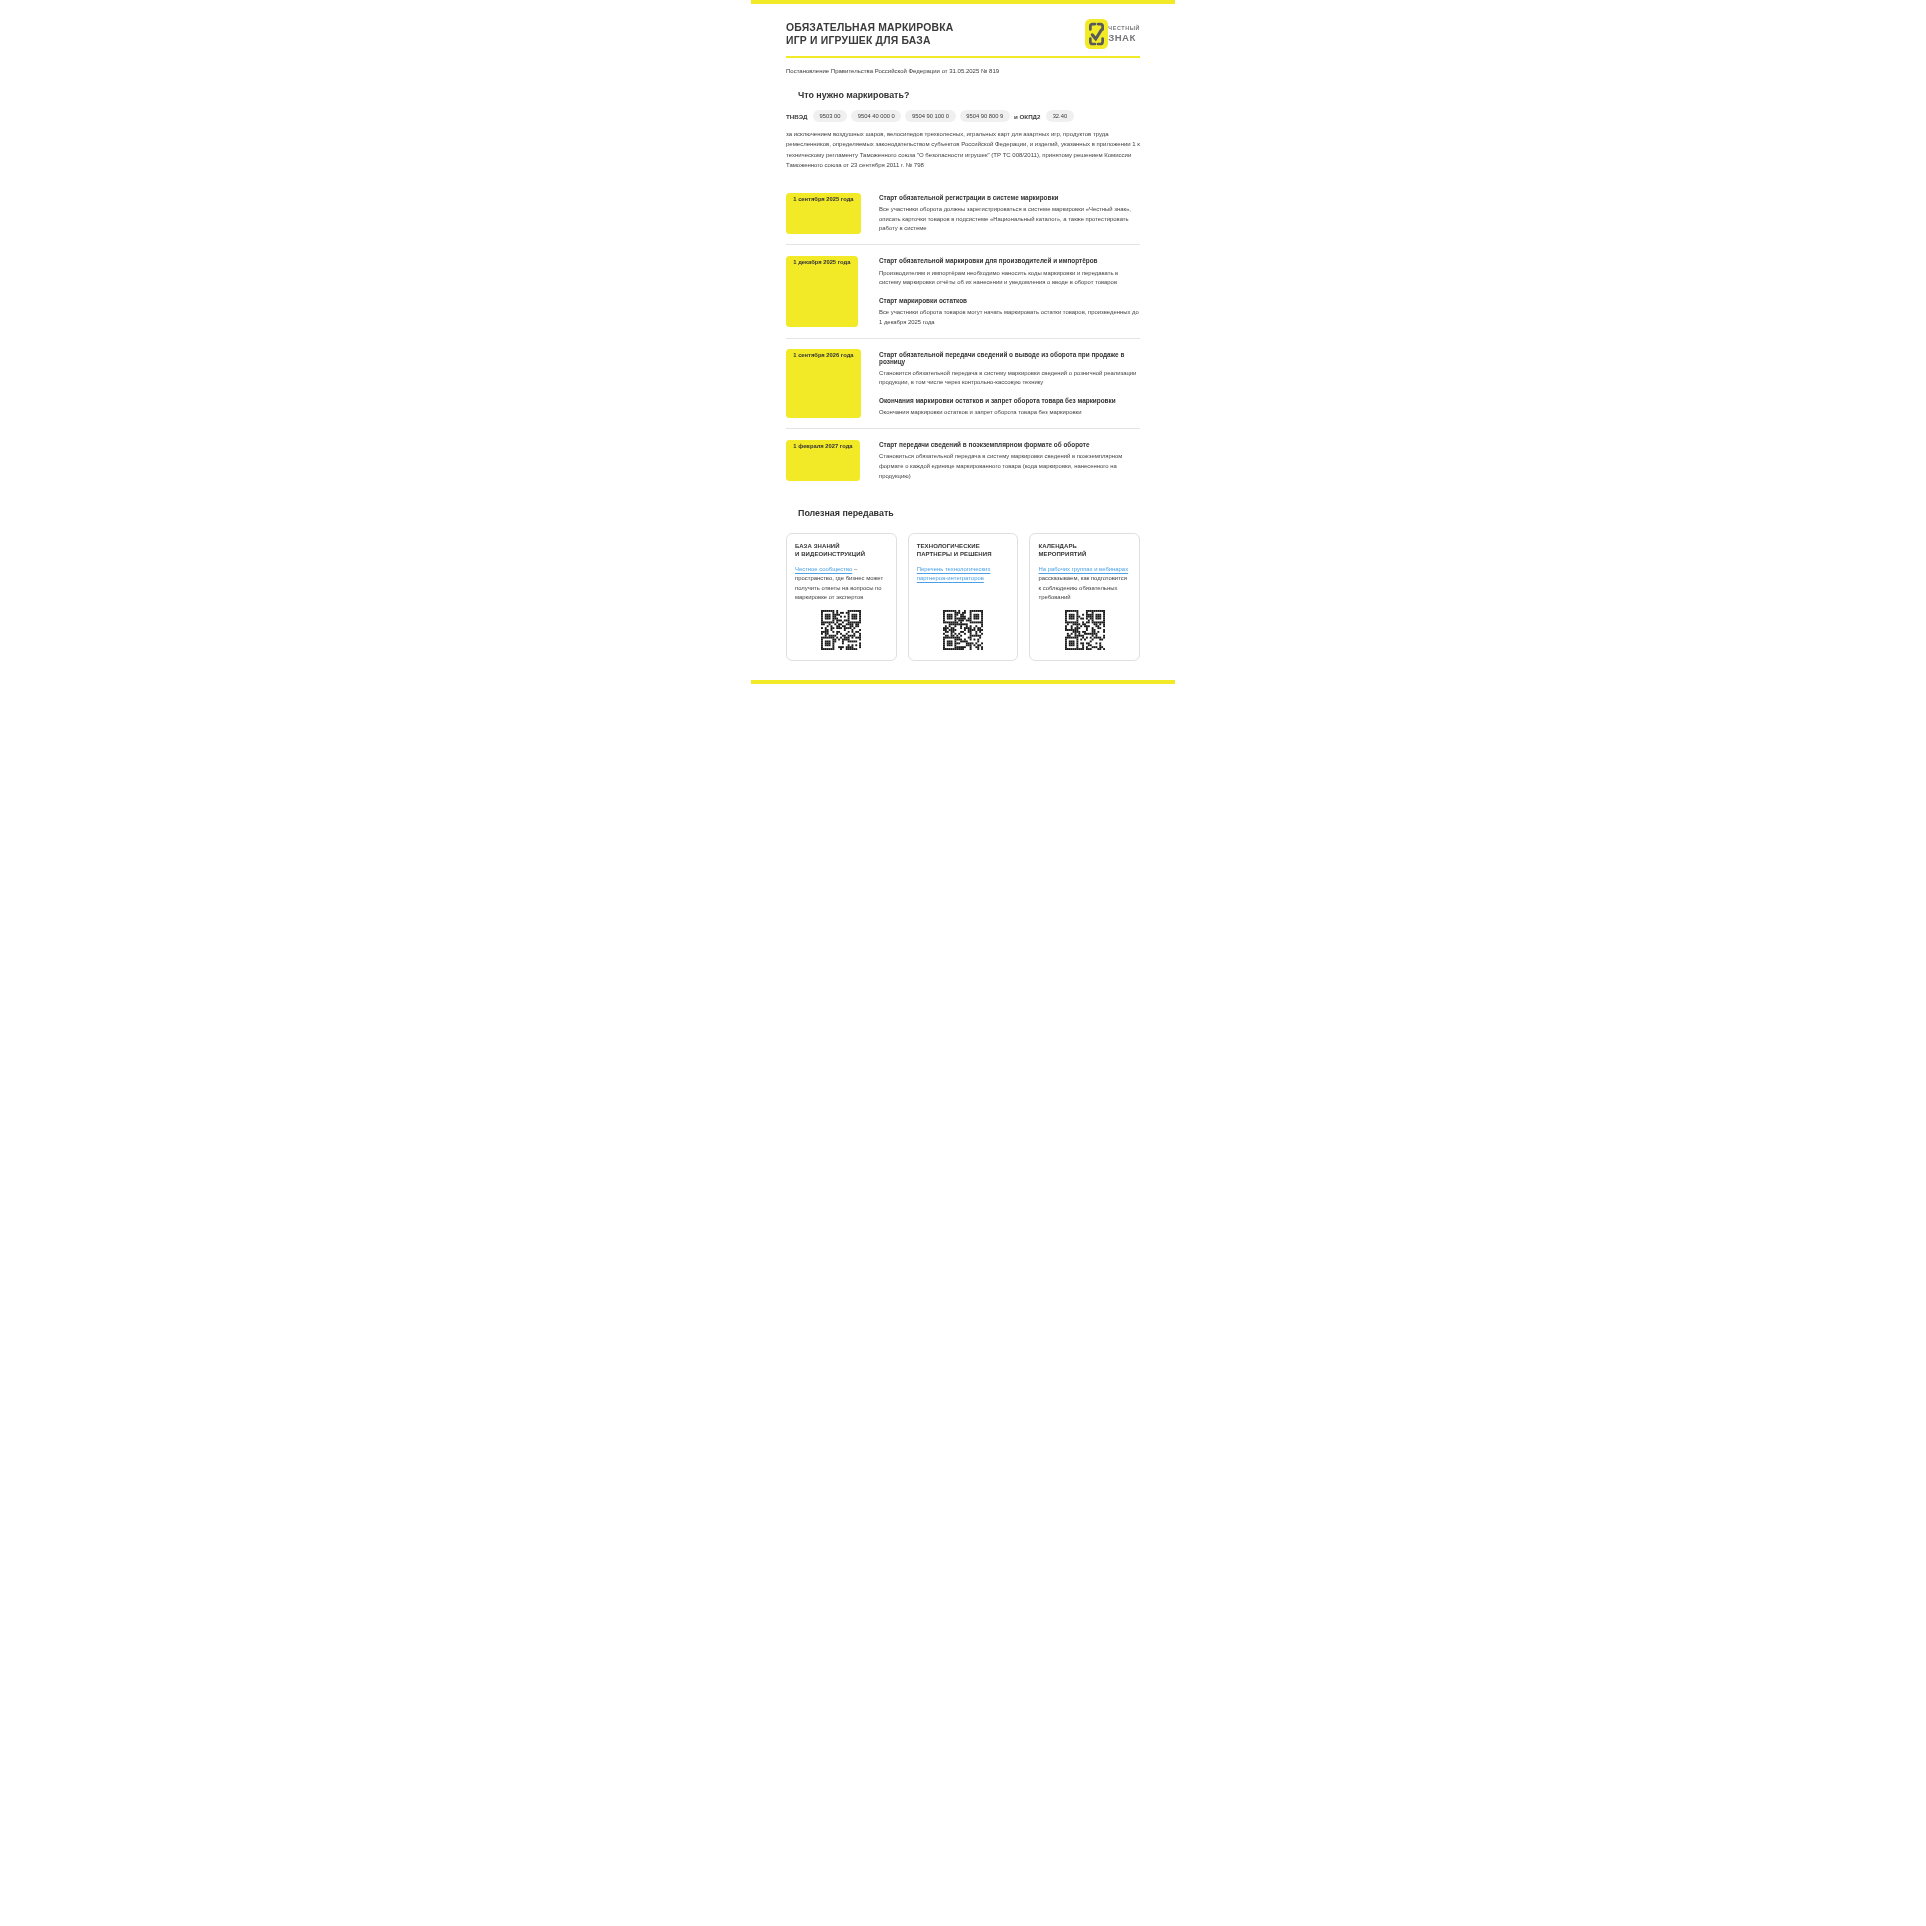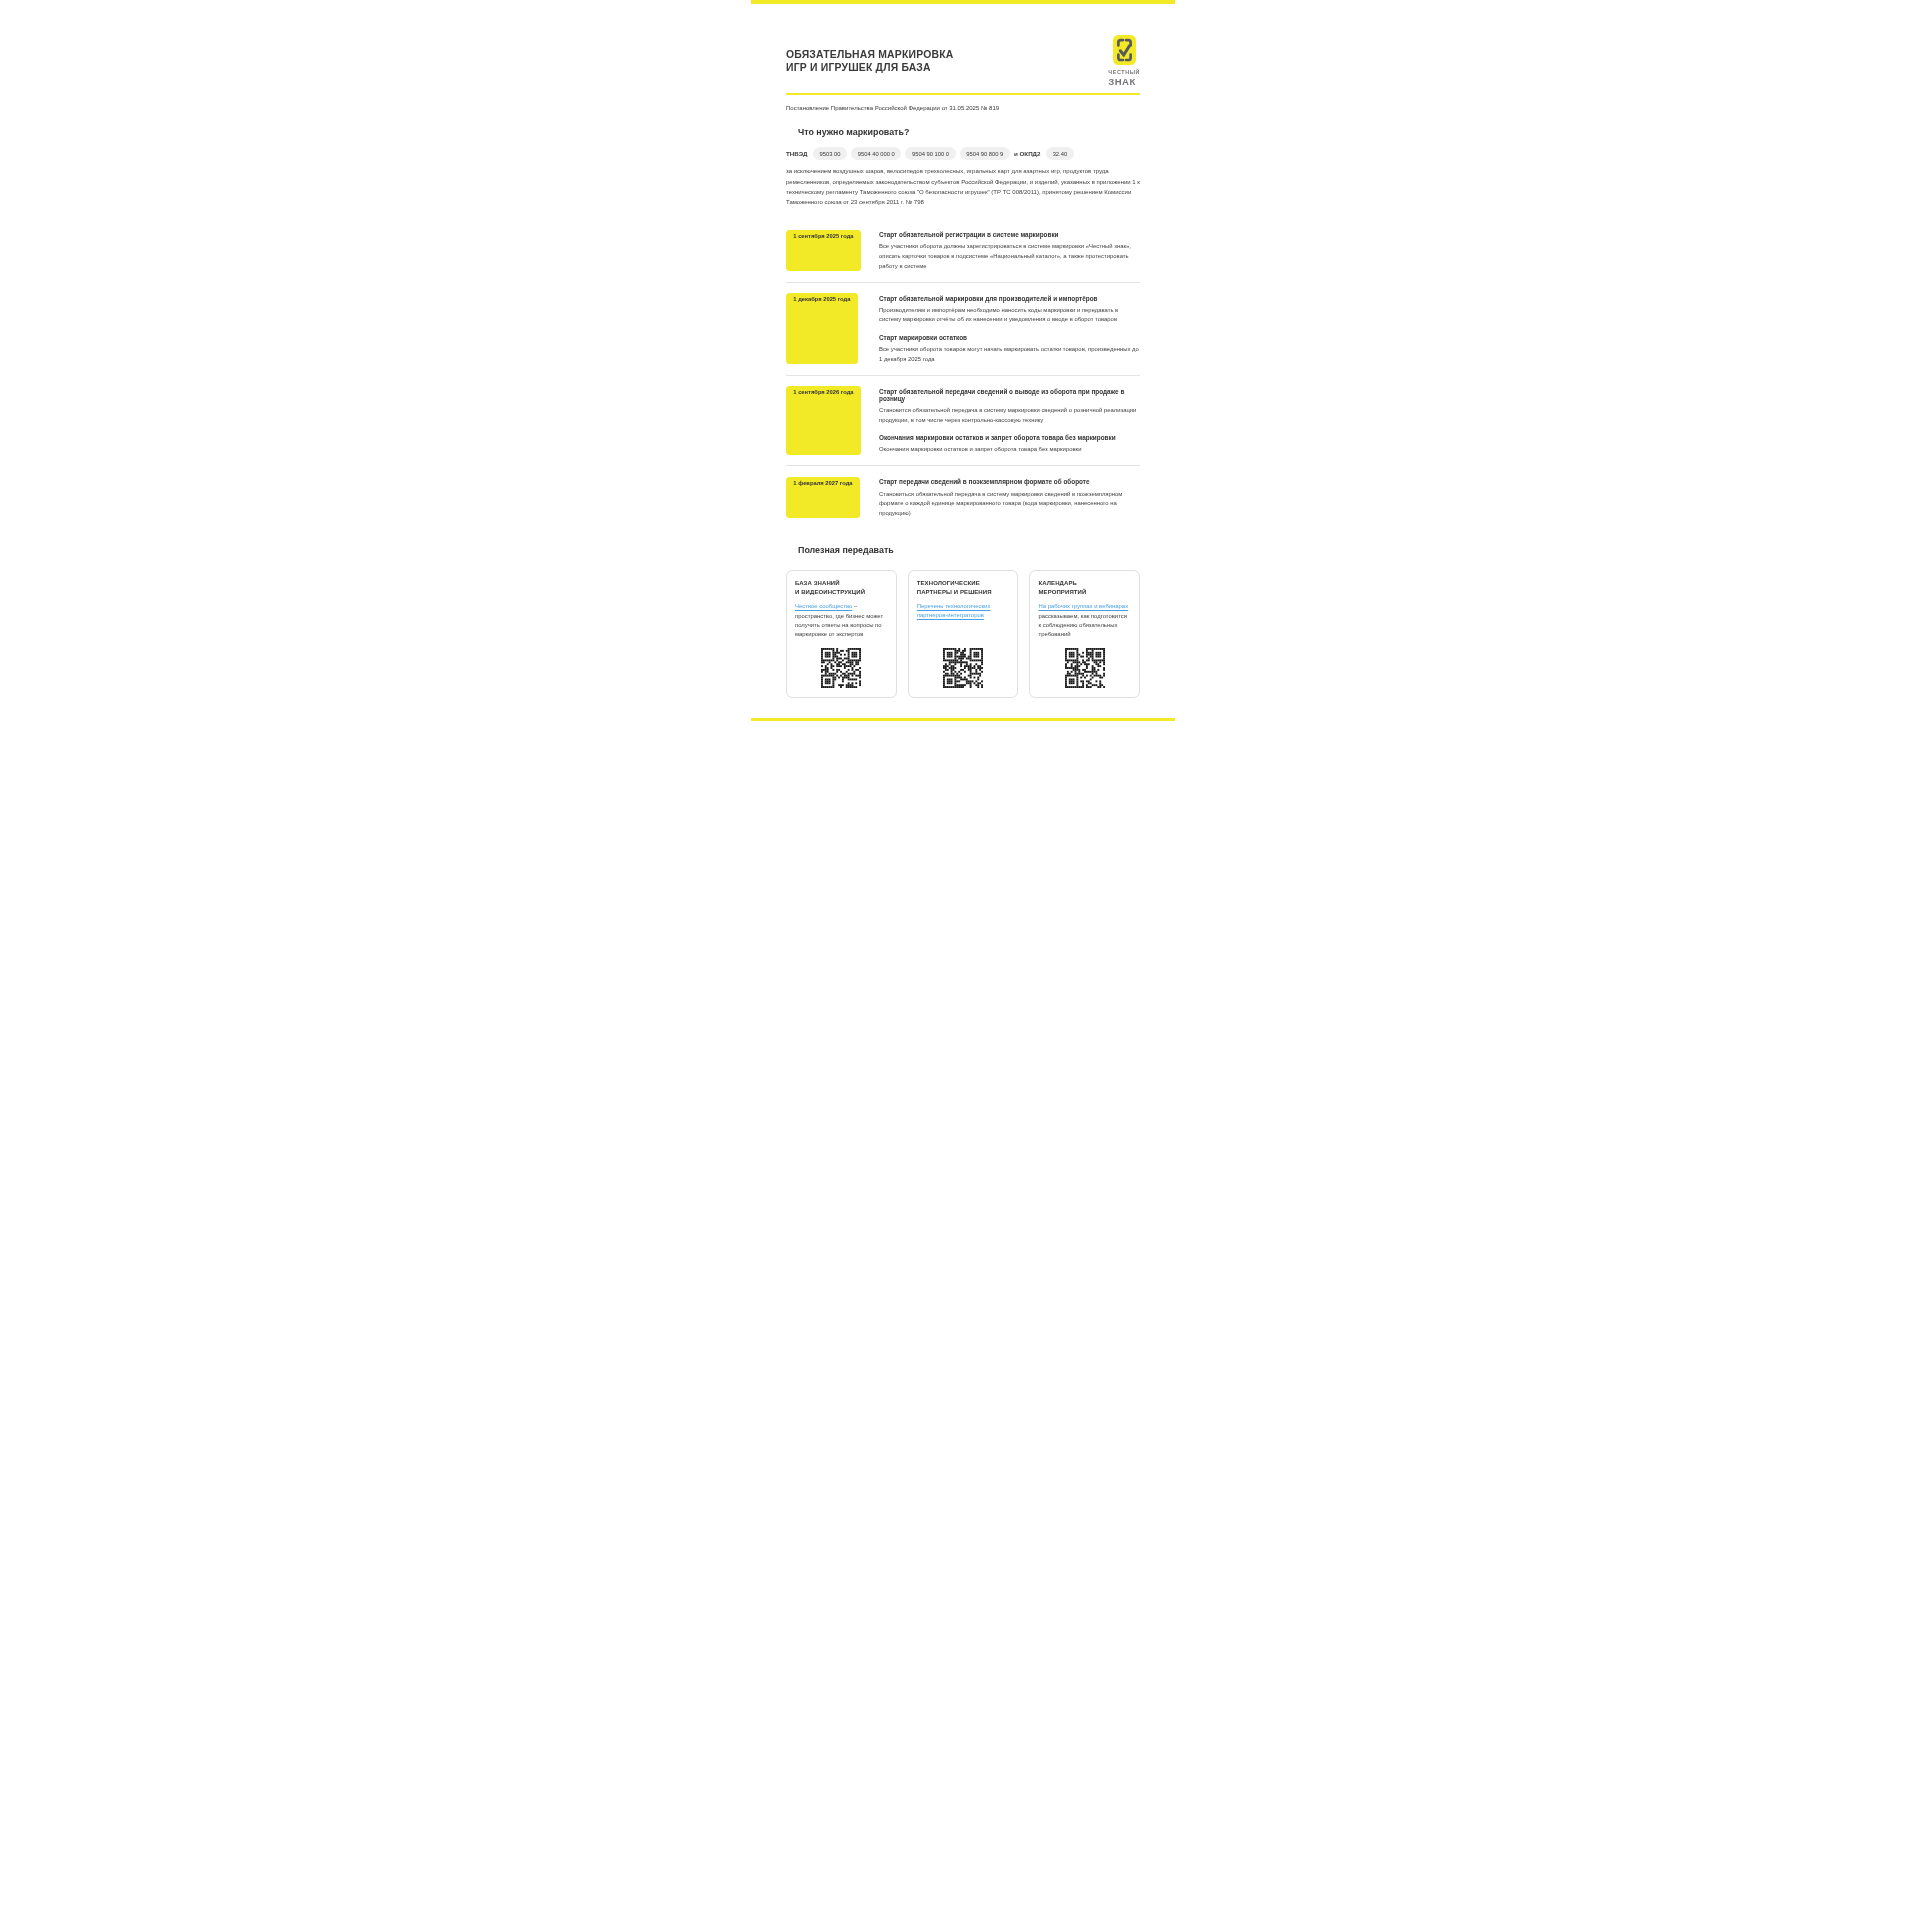--- a/index.html
+++ b/index.html
@@ -4,23 +4,23 @@
 <style>
   html,body{margin:0;padding:0;background:#ffffff;}
   body{font-family:"Liberation Sans","DejaVu Sans",sans-serif;color:#3a3a3a;}
   .page{position:relative;width:424px;min-height:599px;margin:0 auto;background:#fff;box-sizing:border-box;padding:0 0 23px 0;}
   .bar{position:absolute;left:0;width:100%;height:3.5px;background:#F2E927;}
   .bar.top{top:0;}
   .bar.bottom{bottom:0;}
   .content{padding:0 35px;}
 
   
-  .header{display:flex;justify-content:space-between;align-items:center;padding-top:35px;}
+  .header{display:flex;justify-content:space-between;align-items:center;padding-top:19px;}
   .title{font-size:10.4px;line-height:13px;font-weight:700;letter-spacing:0.2px;color:#3a3a3a;}
-  .brand{display:flex;align-items:center;gap:5px;flex-direction:column;}
+  .brand{display:flex;align-items:center;}
   .brand-mark{width:23px;height:30px;background:#F2E927;border-radius:5.4px;display:flex;align-items:center;justify-content:center;}
   .brand-text{color:#76777A;font-weight:700;line-height:1;}
   .brand-text .l1{font-size:5.4px;letter-spacing:0.6px;display:block;margin-bottom:1.2px;}
   .brand-text .l2{font-size:9.6px;letter-spacing:0.4px;display:block;}
   .rule-yellow{height:1.9px;background:#F2E927;margin-top:7px;}
 
   .decree{margin-top:10.4px;font-size:6px;color:#3a3a3a;}
 
   h2.section{font-size:8.9px;font-weight:700;margin:16px 0 0 12px;color:#333;}
 

